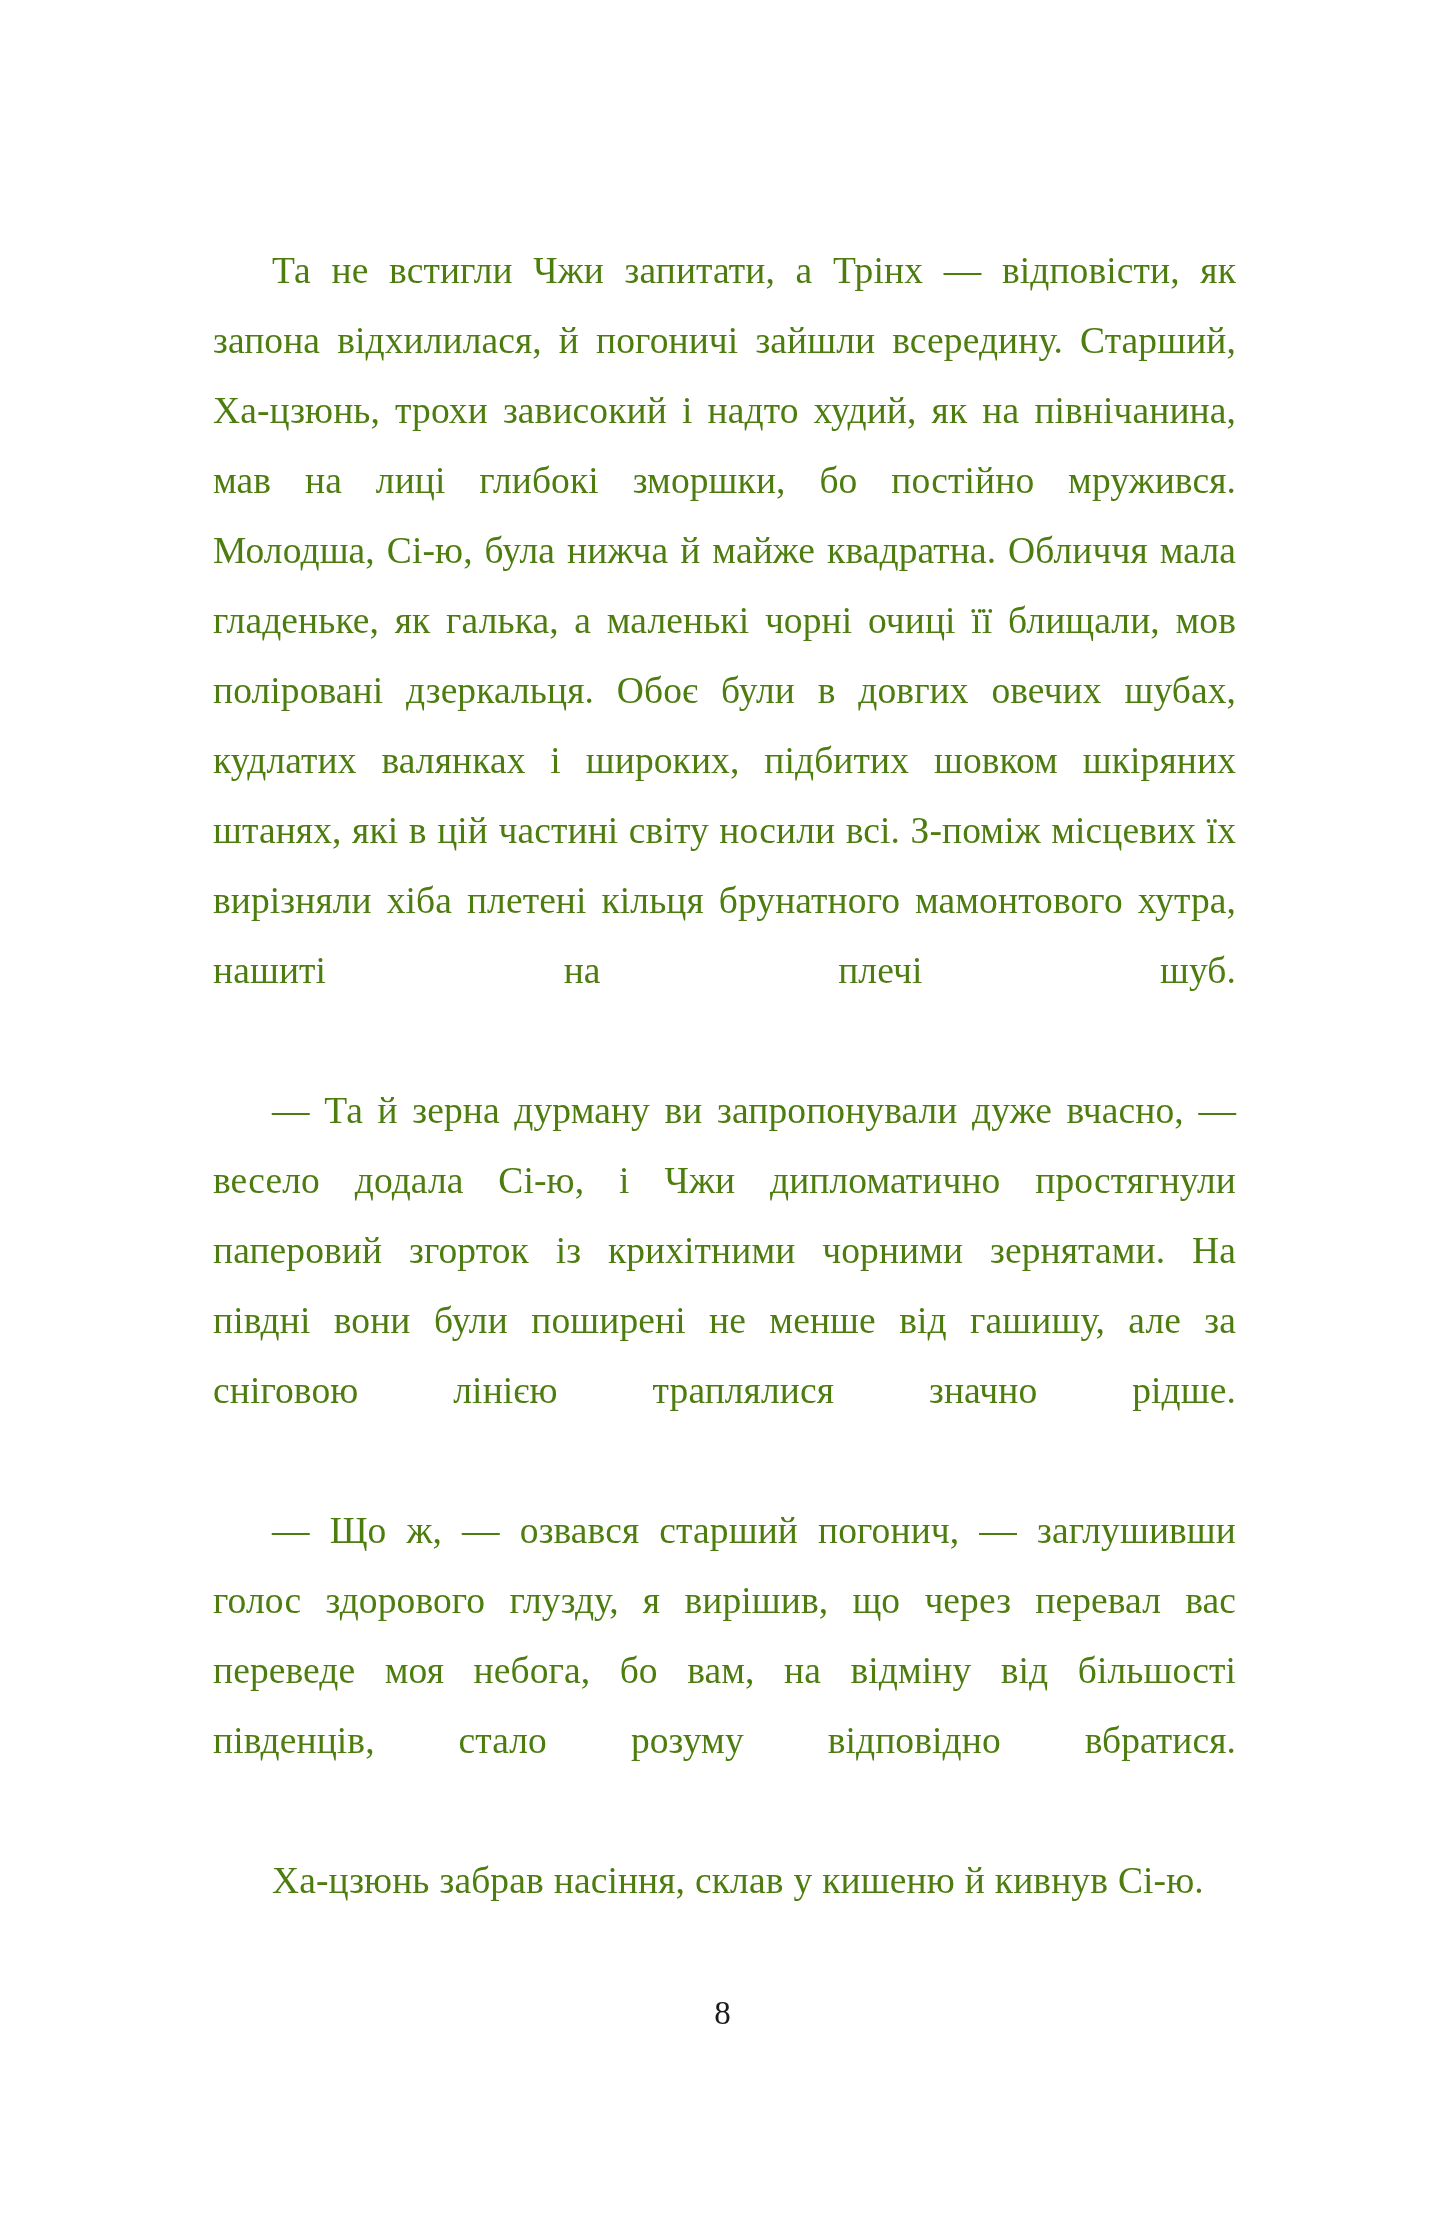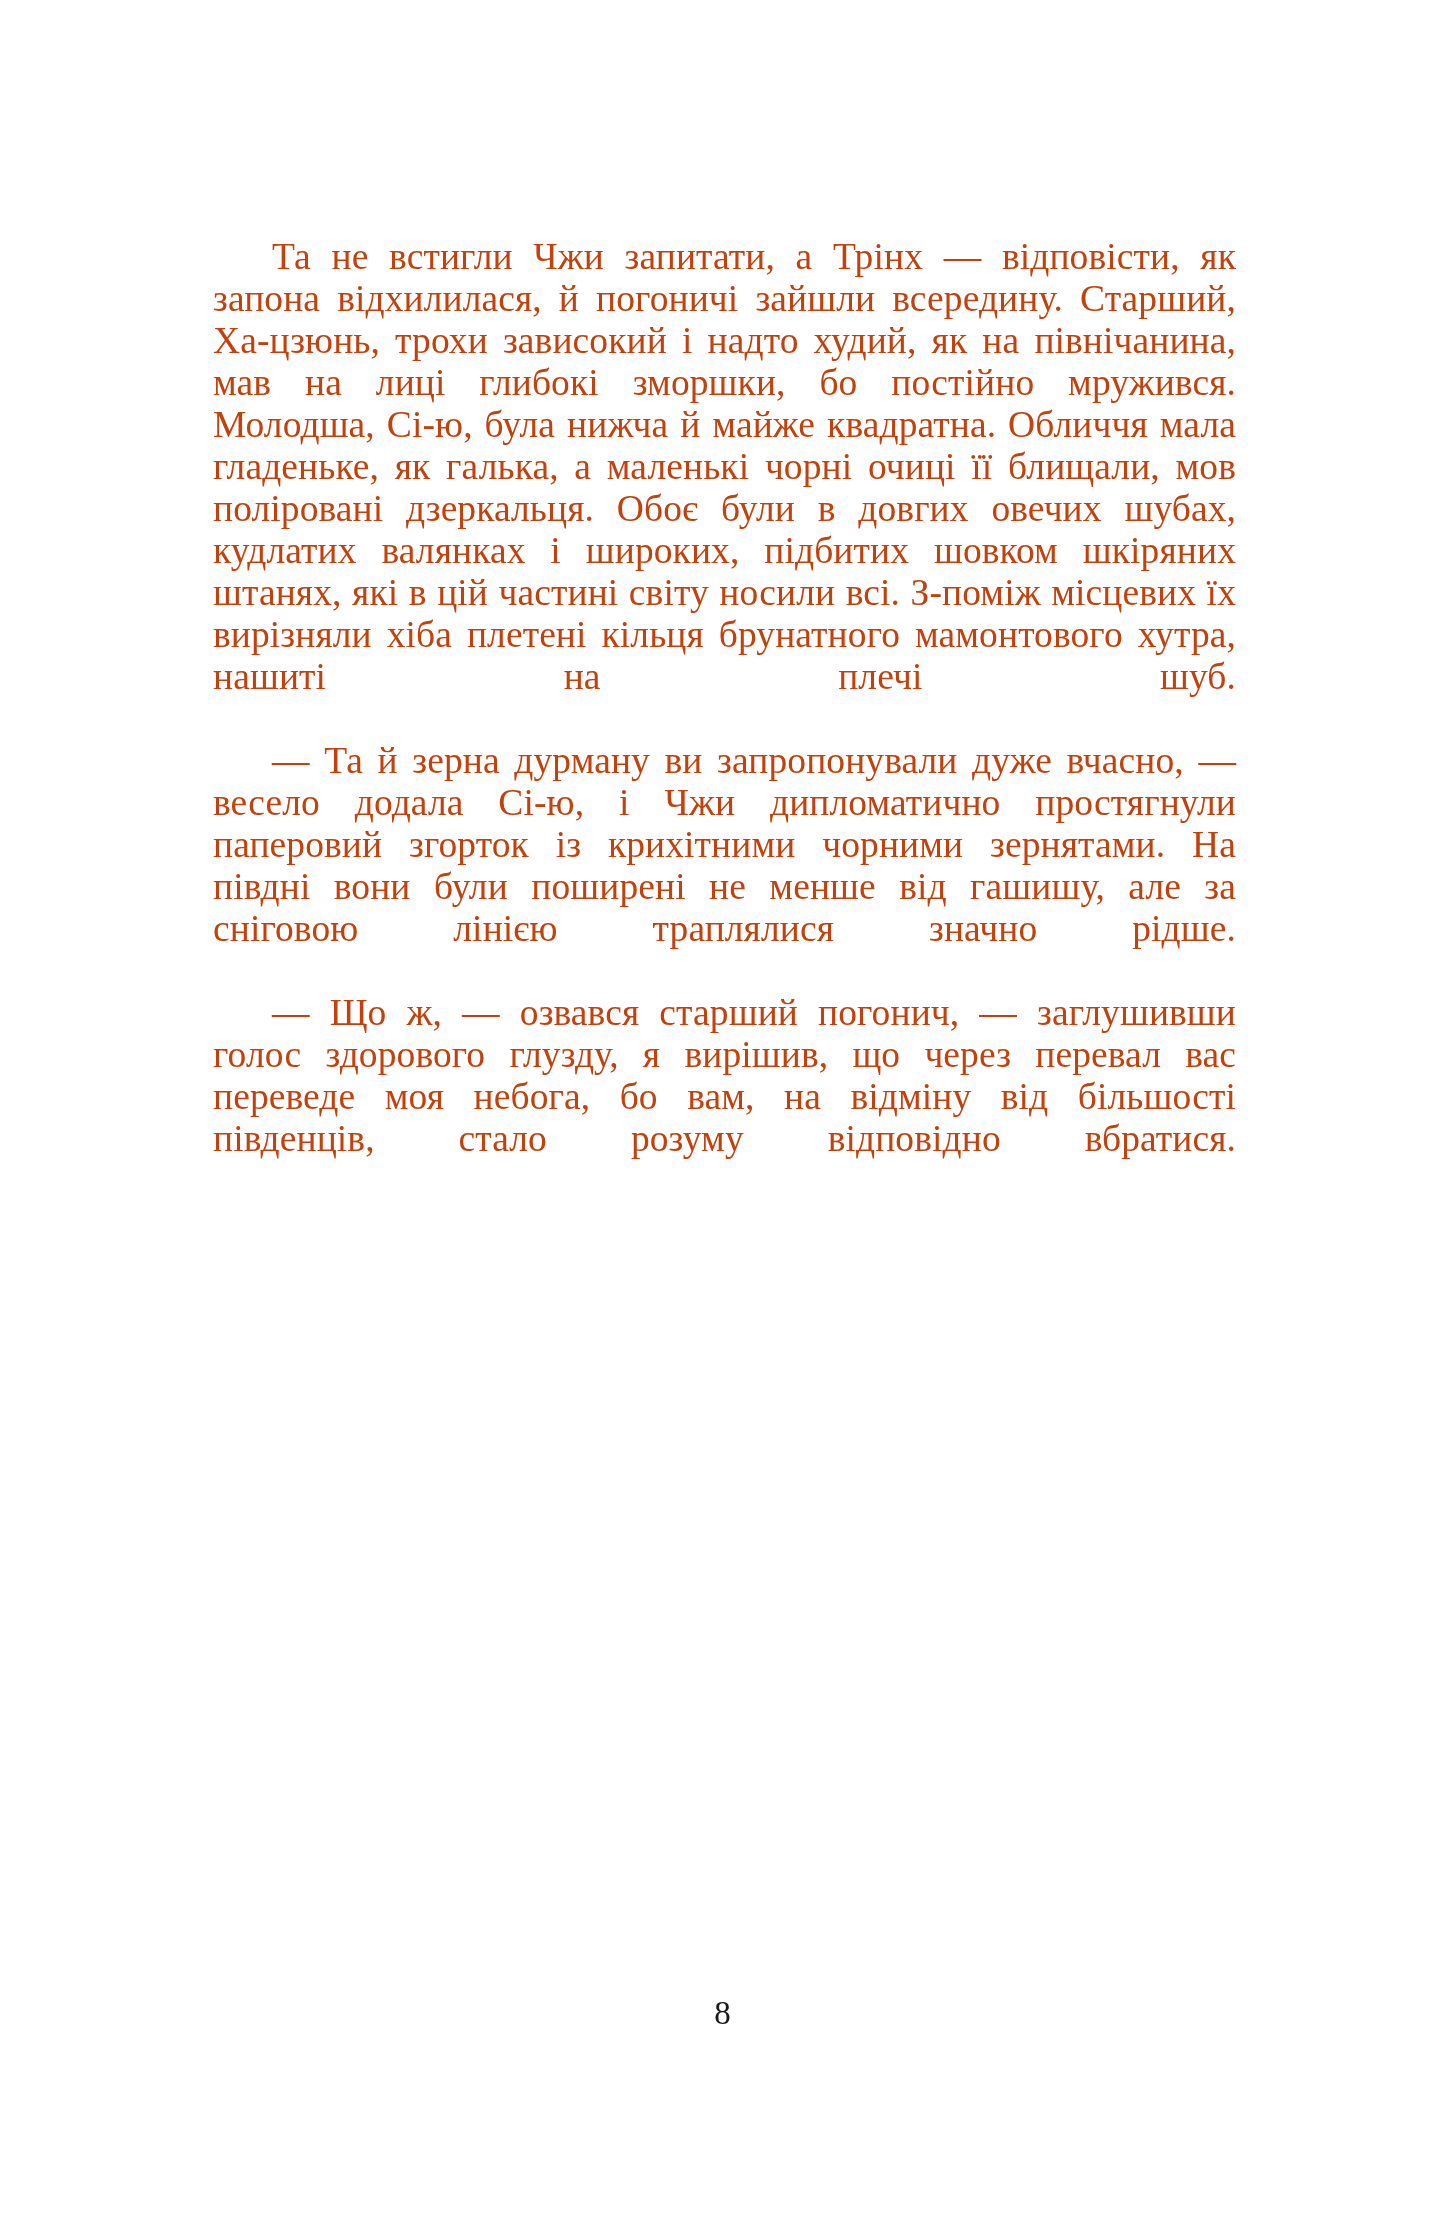--- a/index.html
+++ b/index.html
@@ -22,27 +22,27 @@
   .text-block {
     position: absolute;
     left: 213px;
     top: 236px;
     width: 1023px;
   }
 
   .para {
     margin: 0;
     font-size: 37.5px;
-    line-height: 42px;
+    line-height: 70px;
     text-align: justify;
     text-justify: inter-word;
     text-indent: 59px;
     hyphens: manual;
     -webkit-hyphens: manual;
-    color: #c2410c;
+    color: #4d7c0f;
     letter-spacing: 0.1px;
     word-spacing: 0.5px;
   }
 
   
   .para:after {
     content: "";
     display: inline-block;
     width: 100%;
   }
@@ -67,19 +67,20 @@
 <div class="page">
 
   <div class="text-block">
 
     <p class="para">Та не встигли Чжи запитати, а Трінх — відповісти, як запона відхилилася, й погоничі зайшли всередину. Старший, Ха-цзюнь, трохи зависокий і надто худий, як на північанина, мав на лиці глибокі зморшки, бо постійно мружився. Молодша, Сі-ю, була нижча й майже квадратна. Обличчя мала гладеньке, як галька, а маленькі чорні очиці її блищали, мов поліровані дзеркальця. Обоє були в довгих овечих шубах, кудлатих валянках і широких, підбитих шовком шкіряних штанях, які в цій частині світу носили всі. З-поміж місцевих їх вирізняли хіба плетені кільця брунатного мамонтового хутра, нашиті на плечі шуб.</p>
 
     <p class="para">— Та й зерна дурману ви запропонували дуже вчасно, — весело додала Сі-ю, і Чжи дипломатично простягнули паперовий згорток із крихітними чорними зернятами. На півдні вони були поширені не менше від гашишу, але за сніговою лінією траплялися значно рідше.</p>
 
     <p class="para">— Що ж, — озвався старший погонич, — заглушивши голос здорового глузду, я вирішив, що через перевал вас переведе моя небога, бо вам, на відміну від більшості південців, стало розуму відповідно вбратися.</p>
 
+    <p class="para nostretch">Ха-цзюнь забрав насіння, склав у кишеню й кивнув Сі-ю.</p>
 
 
   </div>
 
   <div class="folio">8</div>
 
 </div>
 
 </body></html>

